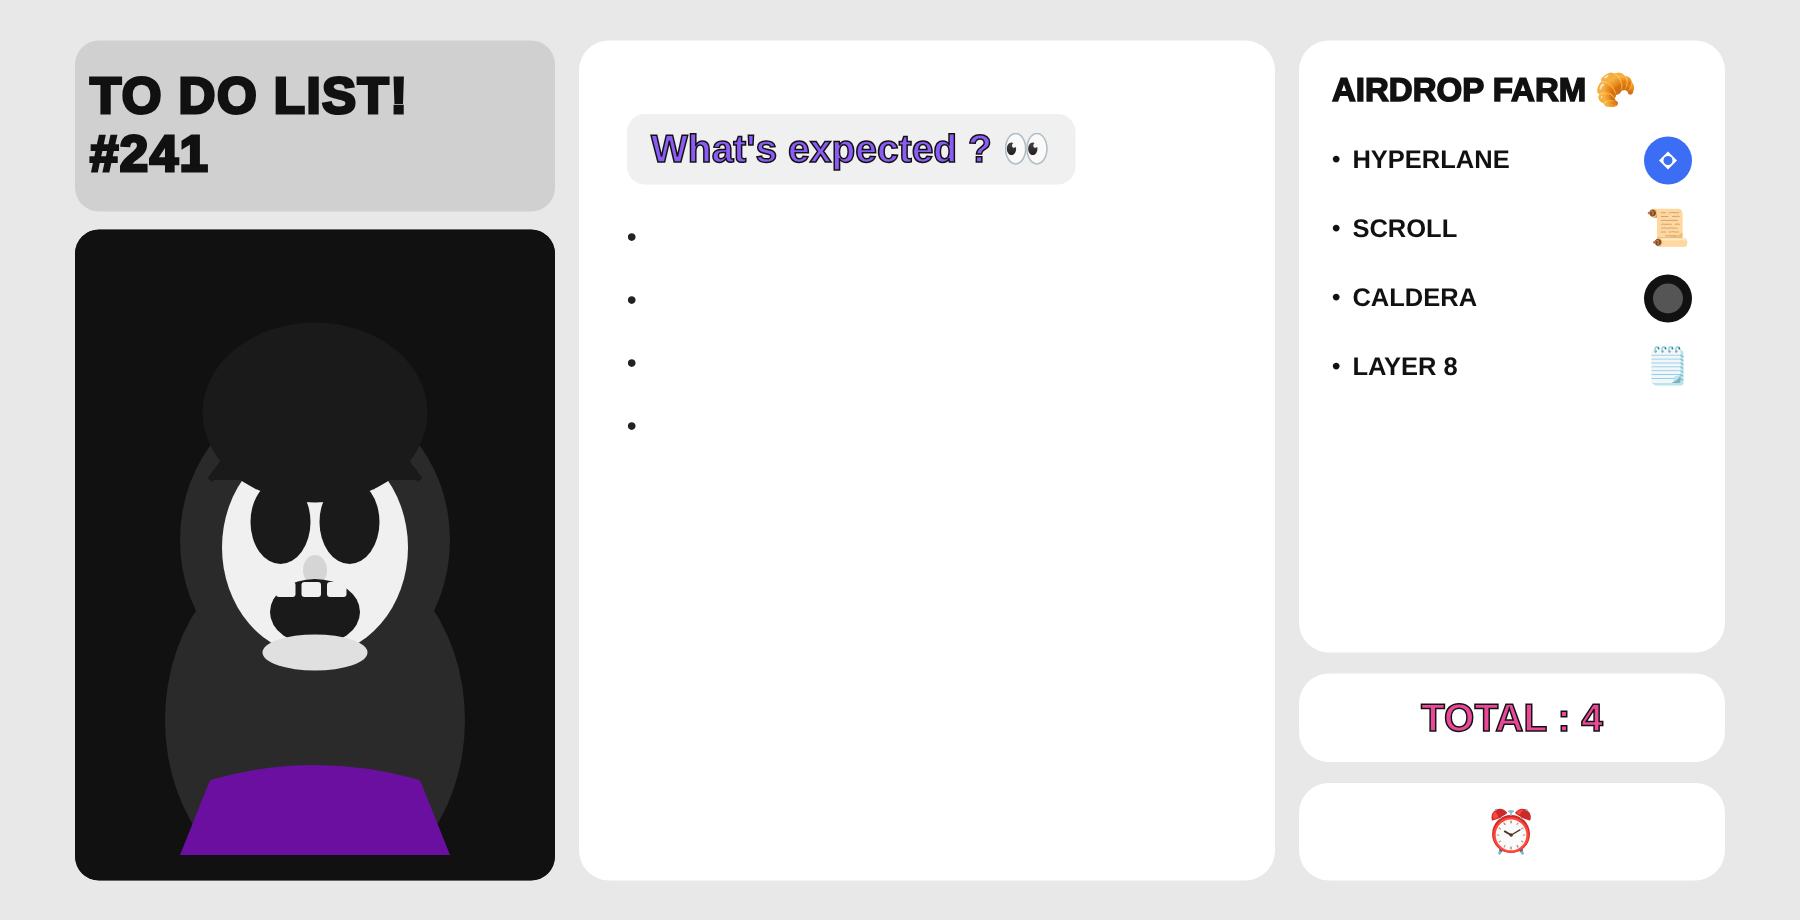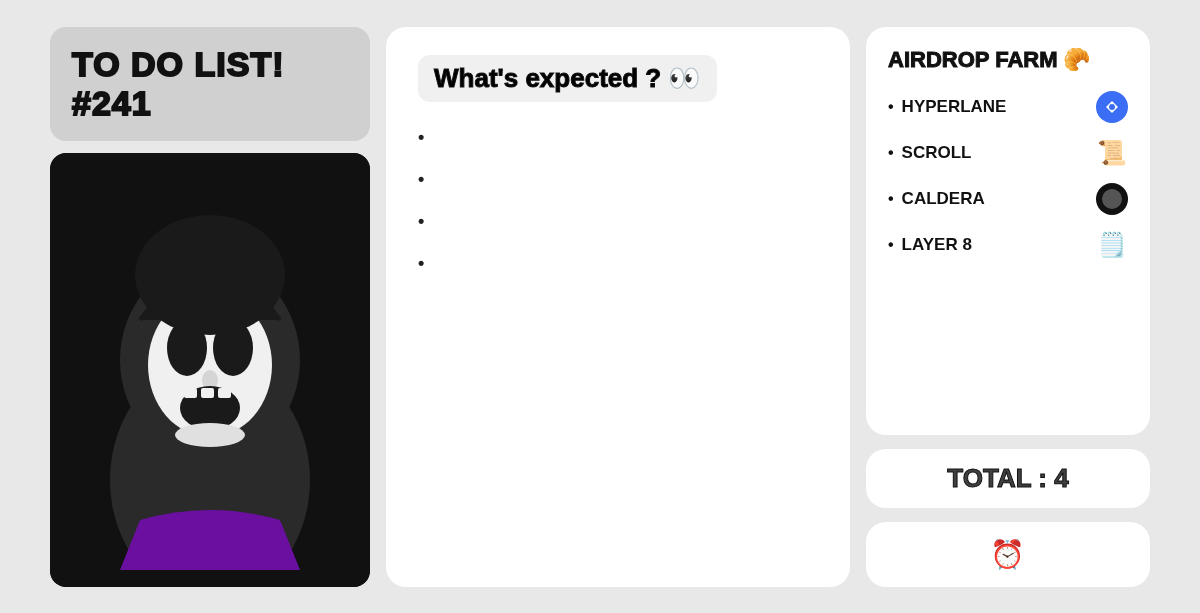--- a/index.html
+++ b/index.html
@@ -28,21 +28,21 @@
     .left-panel {
       width: 320px;
       display: flex;
       flex-direction: column;
       gap: 12px;
     }
 
     .title-box {
       background: #d0d0d0;
       border-radius: 16px;
-      padding: 18px 22px;
+      padding: 18px 10px;
       display: flex;
       align-items: center;
       justify-content: center;
     }
 
     .title-text {
       font-family: 'Arial Black', Arial, sans-serif;
       font-weight: 900;
       font-size: 34px;
       color: #111;
@@ -71,30 +71,31 @@
       padding: 28px 32px;
       display: flex;
       flex-direction: column;
       gap: 0;
     }
 
     .what-expected-header {
       font-family: 'Arial Black', Arial, sans-serif;
       font-weight: 900;
       font-size: 26px;
-      color: #000000;
+      color: #8b5cf6;
       margin-bottom: 24px;
       display: flex;
       align-items: center;
       gap: 8px;
       -webkit-text-stroke: 1px #111;
       background: #f0f0f0;
       border-radius: 12px;
       padding: 8px 16px;
       width: fit-content;
+      margin-top: 21px;
     }
 
     .task-list {
       list-style: none;
       display: flex;
       flex-direction: column;
       gap: 20px;
       padding: 0;
     }
 
@@ -214,21 +215,21 @@
       padding: 14px 22px;
       display: flex;
       align-items: center;
       justify-content: center;
     }
 
     .total-text {
       font-family: 'Arial Black', Arial, sans-serif;
       font-weight: 900;
       font-size: 26px;
-      color: #404040;
+      color: #ec4899;
       -webkit-text-stroke: 1px #111;
     }
 
     .time-box {
       background: white;
       border-radius: 20px;
       padding: 16px 22px;
       display: flex;
       align-items: center;
       justify-content: center;

